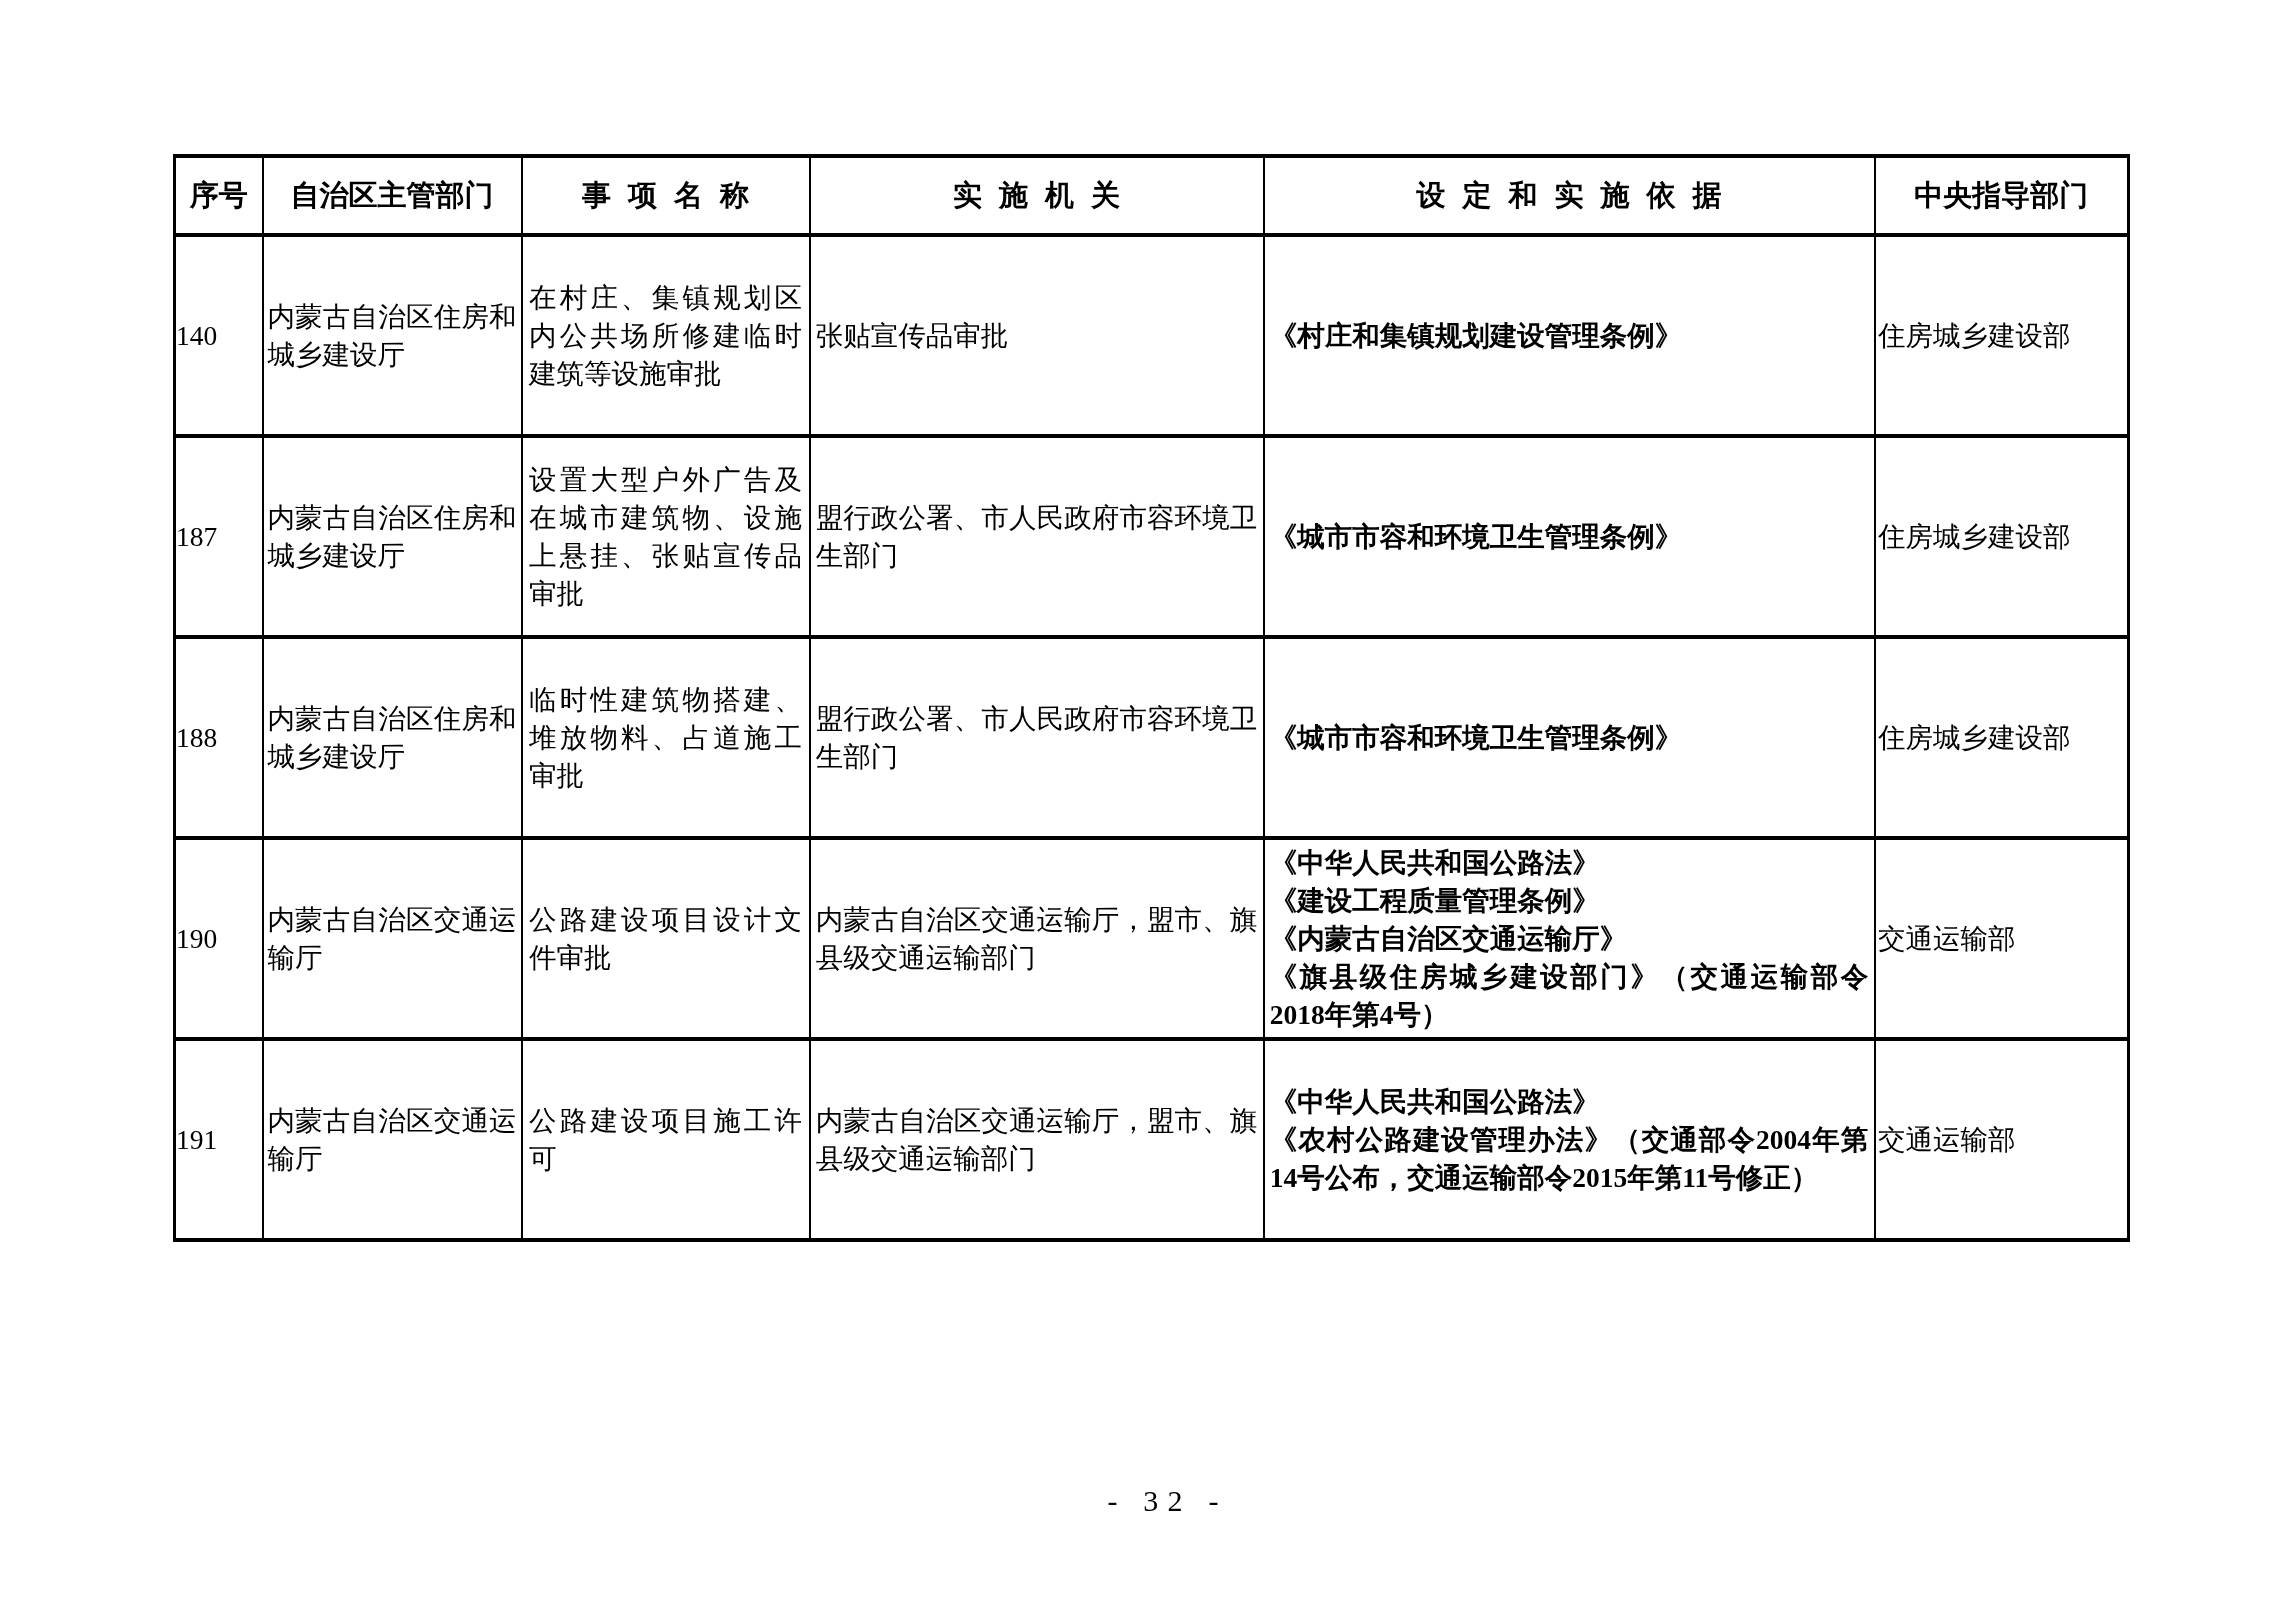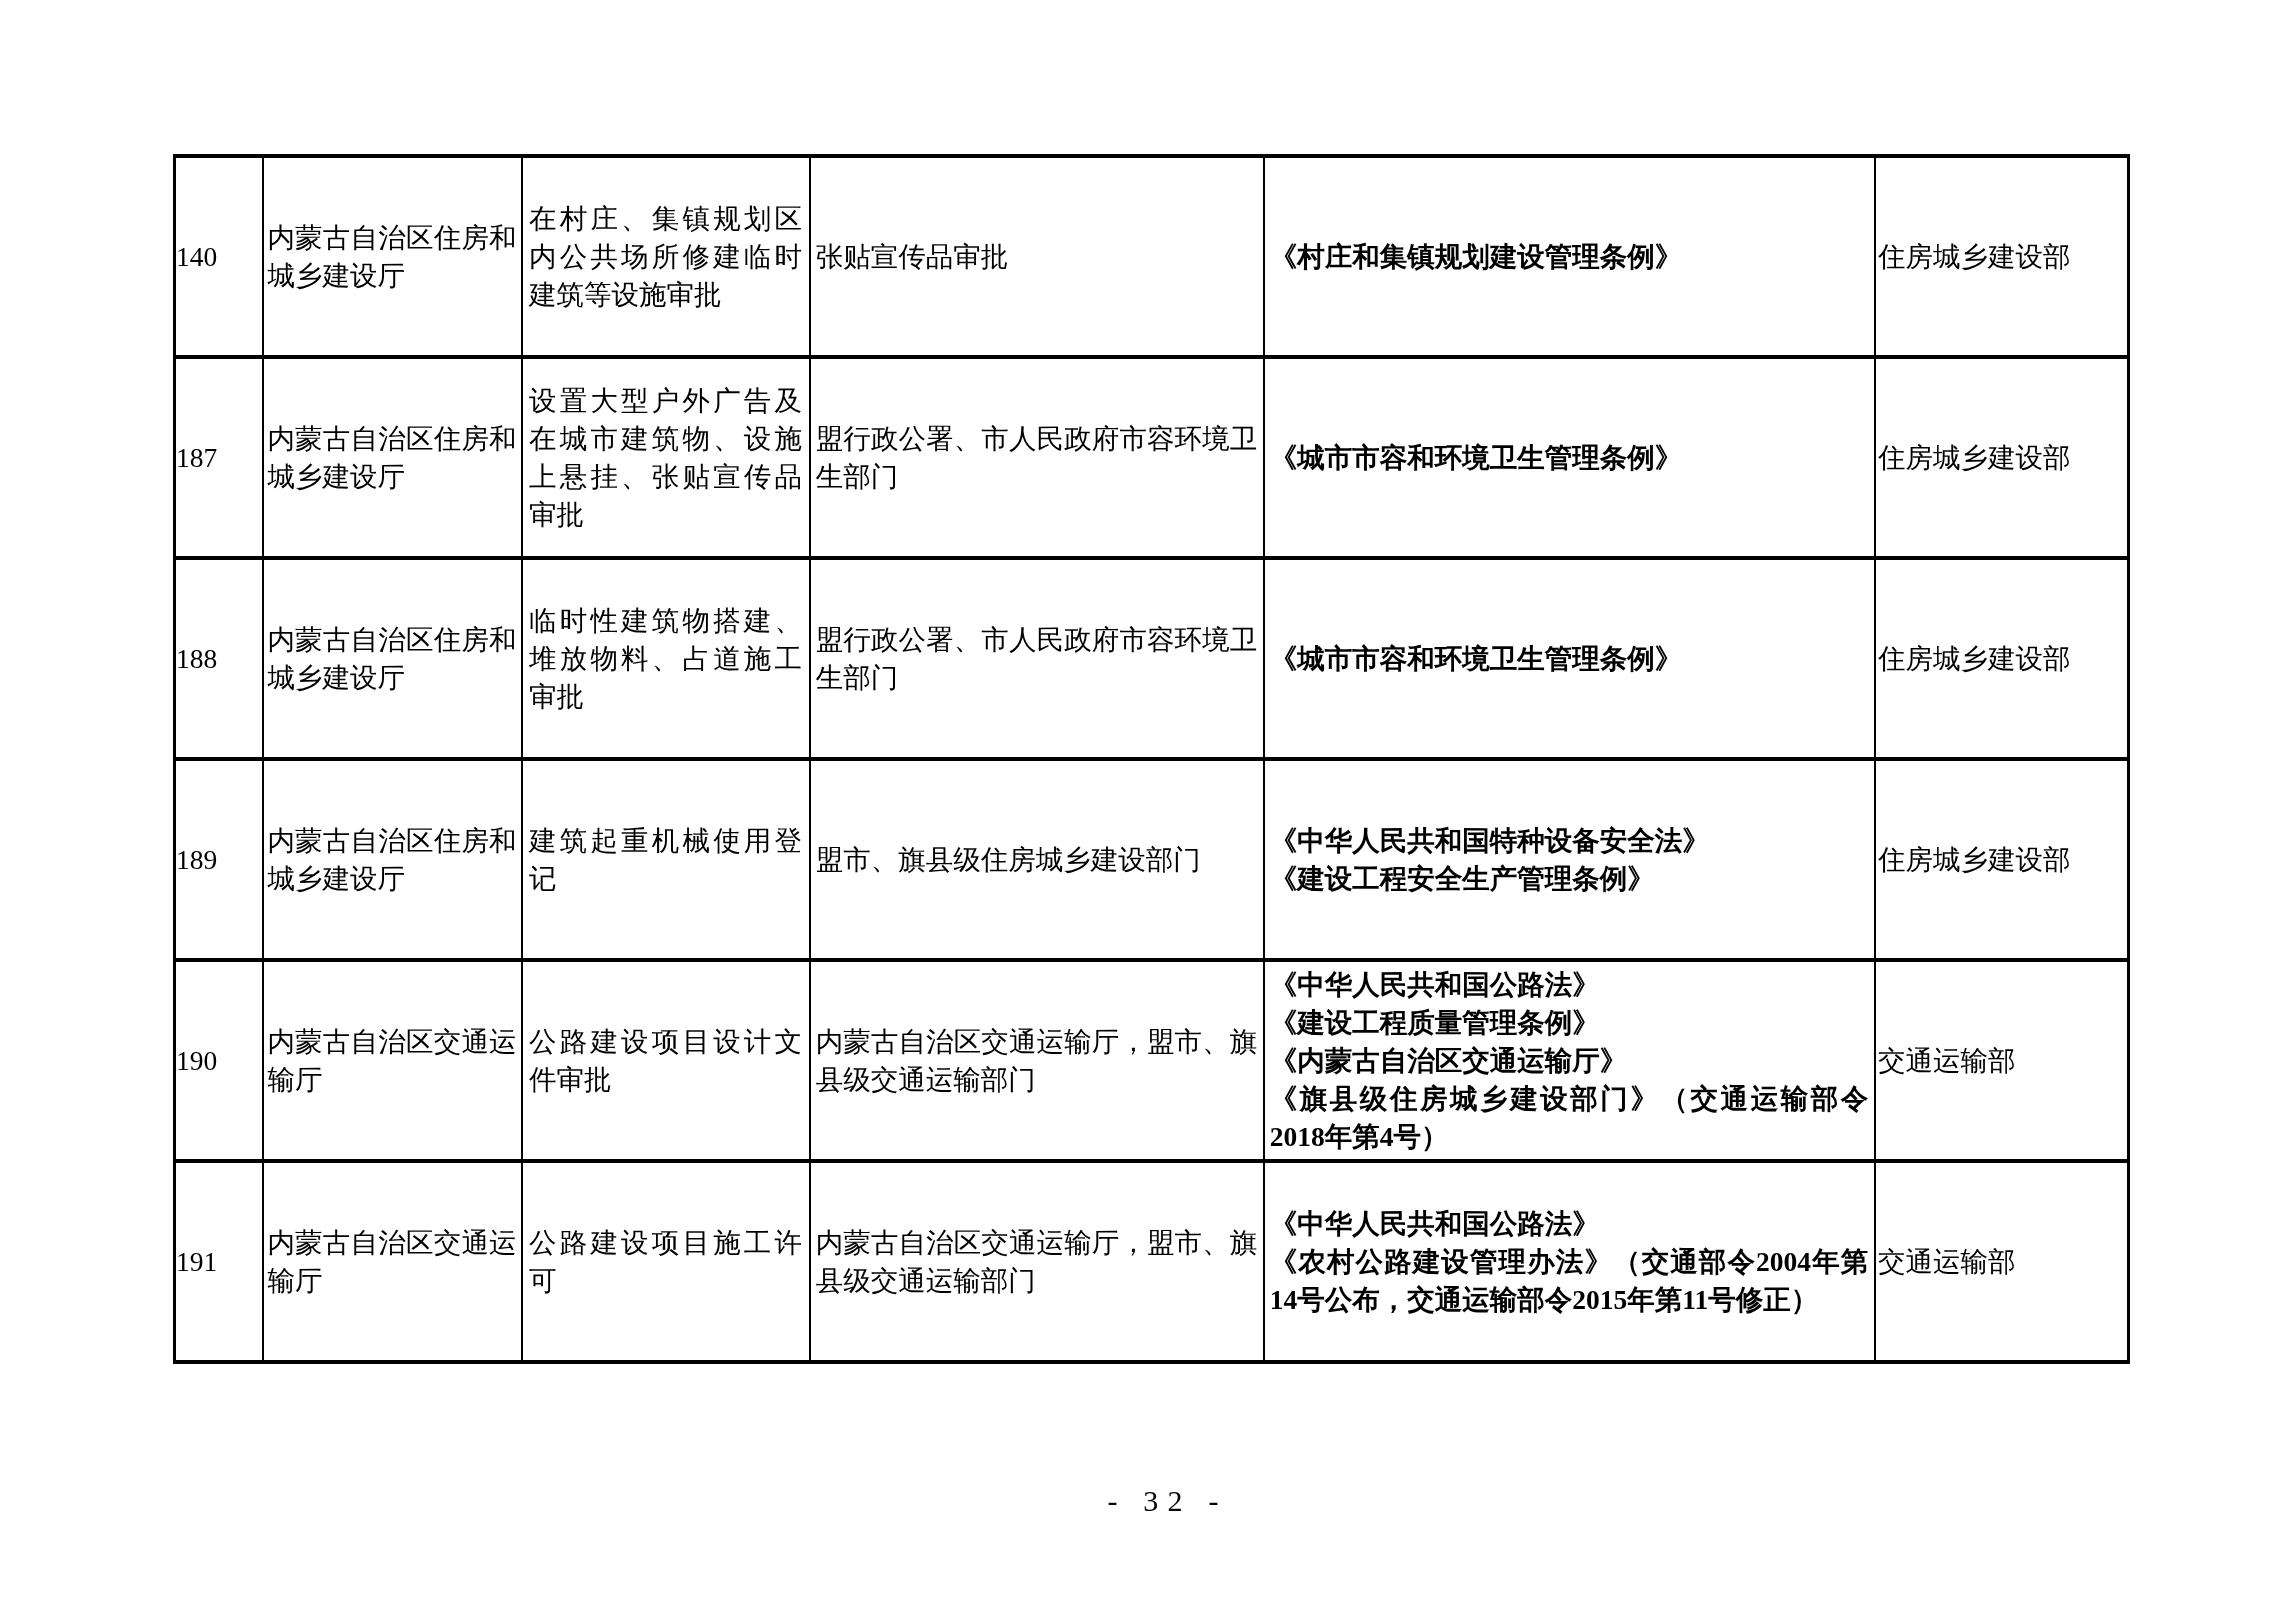--- a/index.html
+++ b/index.html
@@ -79,20 +79,28 @@
 <table class="doc-table">
   <colgroup>
     <col style="width:88px">
     <col style="width:259px">
     <col style="width:288px">
     <col style="width:454px">
     <col style="width:611px">
     <col style="width:254px">
   </colgroup>
   <tbody>
+    <tr class="hdr-row">
+      <th><span>序号</span></th>
+      <th><span>自治区主管部门</span></th>
+      <th><span class="ls-wide">事项名称</span></th>
+      <th><span class="ls-wide">实施机关</span></th>
+      <th><span class="ls-wide">设定和实施依据</span></th>
+      <th><span>中央指导部门</span></th>
+    </tr>
 
     <tr class="body-row">
       <td class="c-no">140</td>
       <td class="c-dept">内蒙古自治区住房和城乡建设厅</td>
       <td class="c-item">在村庄、集镇规划区内公共场所修建临时建筑等设施审批</td>
       <td class="c-agency">张贴宣传品审批</td>
       <td class="c-basis">
         <div class="basis-line">《村庄和集镇规划建设管理条例》</div>
       </td>
       <td class="c-central">住房城乡建设部</td>
@@ -113,31 +121,20 @@
       <td class="c-no">188</td>
       <td class="c-dept">内蒙古自治区住房和城乡建设厅</td>
       <td class="c-item">临时性建筑物搭建、堆放物料、占道施工审批</td>
       <td class="c-agency">盟行政公署、市人民政府市容环境卫生部门</td>
       <td class="c-basis">
         <div class="basis-line">《城市市容和环境卫生管理条例》</div>
       </td>
       <td class="c-central">住房城乡建设部</td>
     </tr>
 
-    <tr class="body-row">
-      <td class="c-no">189</td>
-      <td class="c-dept">内蒙古自治区住房和城乡建设厅</td>
-      <td class="c-item">建筑起重机械使用登记</td>
-      <td class="c-agency">盟市、旗县级住房城乡建设部门</td>
-      <td class="c-basis">
-        <div class="basis-line">《中华人民共和国特种设备安全法》</div>
-        <div class="basis-line">《建设工程安全生产管理条例》</div>
-      </td>
-      <td class="c-central">住房城乡建设部</td>
-    </tr>
 
     <tr class="body-row">
       <td class="c-no">190</td>
       <td class="c-dept">内蒙古自治区交通运输厅</td>
       <td class="c-item">公路建设项目设计文件审批</td>
       <td class="c-agency">内蒙古自治区交通运输厅，盟市、旗县级交通运输部门</td>
       <td class="c-basis">
         <div class="basis-line">《中华人民共和国公路法》</div>
         <div class="basis-line">《建设工程质量管理条例》</div>
         <div class="basis-line">《内蒙古自治区交通运输厅》</div>

